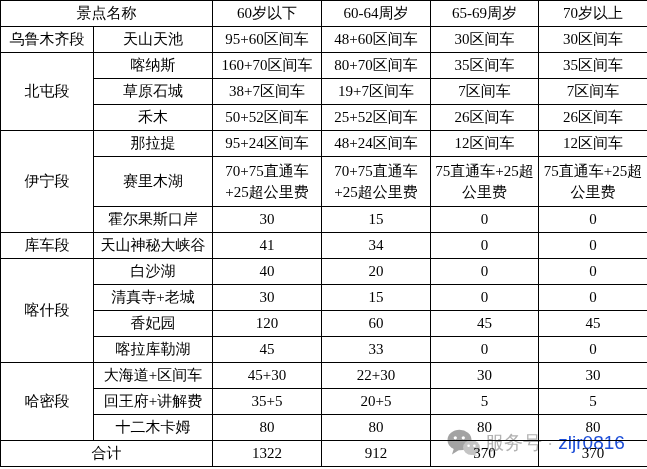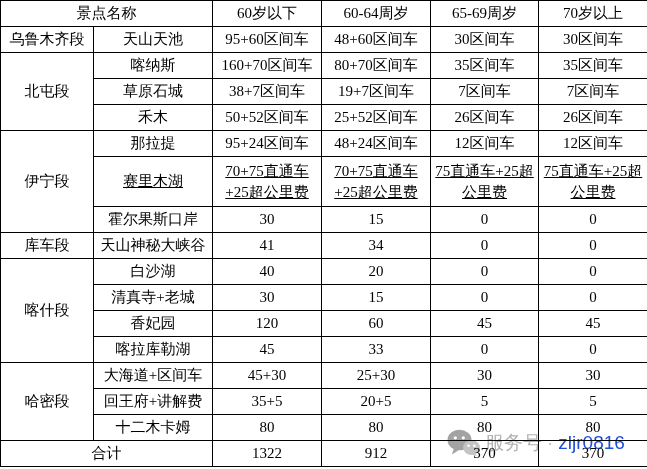--- a/index.html
+++ b/index.html
@@ -23,21 +23,21 @@
   table.price-table td {
     border: 1px solid #000000;
     text-align: center;
     vertical-align: middle;
     padding: 1px 2px;
     line-height: 1.35;
     background: transparent;
     overflow: hidden;
   }
   table.price-table tr { height: 26px; }
-  table.price-table tr.tall { height: 50px; text-decoration: underline; }
+  table.price-table tr.tall { height: 50px; }
   .watermark {
     position: absolute;
     z-index: 1;
     left: 447px; top: 429px;
     display: flex;
     align-items: center;
     gap: 5px;
     font-family: Liberation Sans, sans-serif;
     font-size: 19px;
     white-space: nowrap;
@@ -174,21 +174,21 @@
       <td>45</td>
       <td>33</td>
       <td>0</td>
       <td>0</td>
     </tr>
 
     <tr>
       <td rowspan="3">哈密段</td>
       <td>大海道+区间车</td>
       <td>45+30</td>
-      <td>25+30</td>
+      <td>22+30</td>
       <td>30</td>
       <td>30</td>
     </tr>
     <tr>
       <td>回王府+讲解费</td>
       <td>35+5</td>
       <td>20+5</td>
       <td>5</td>
       <td>5</td>
     </tr>

